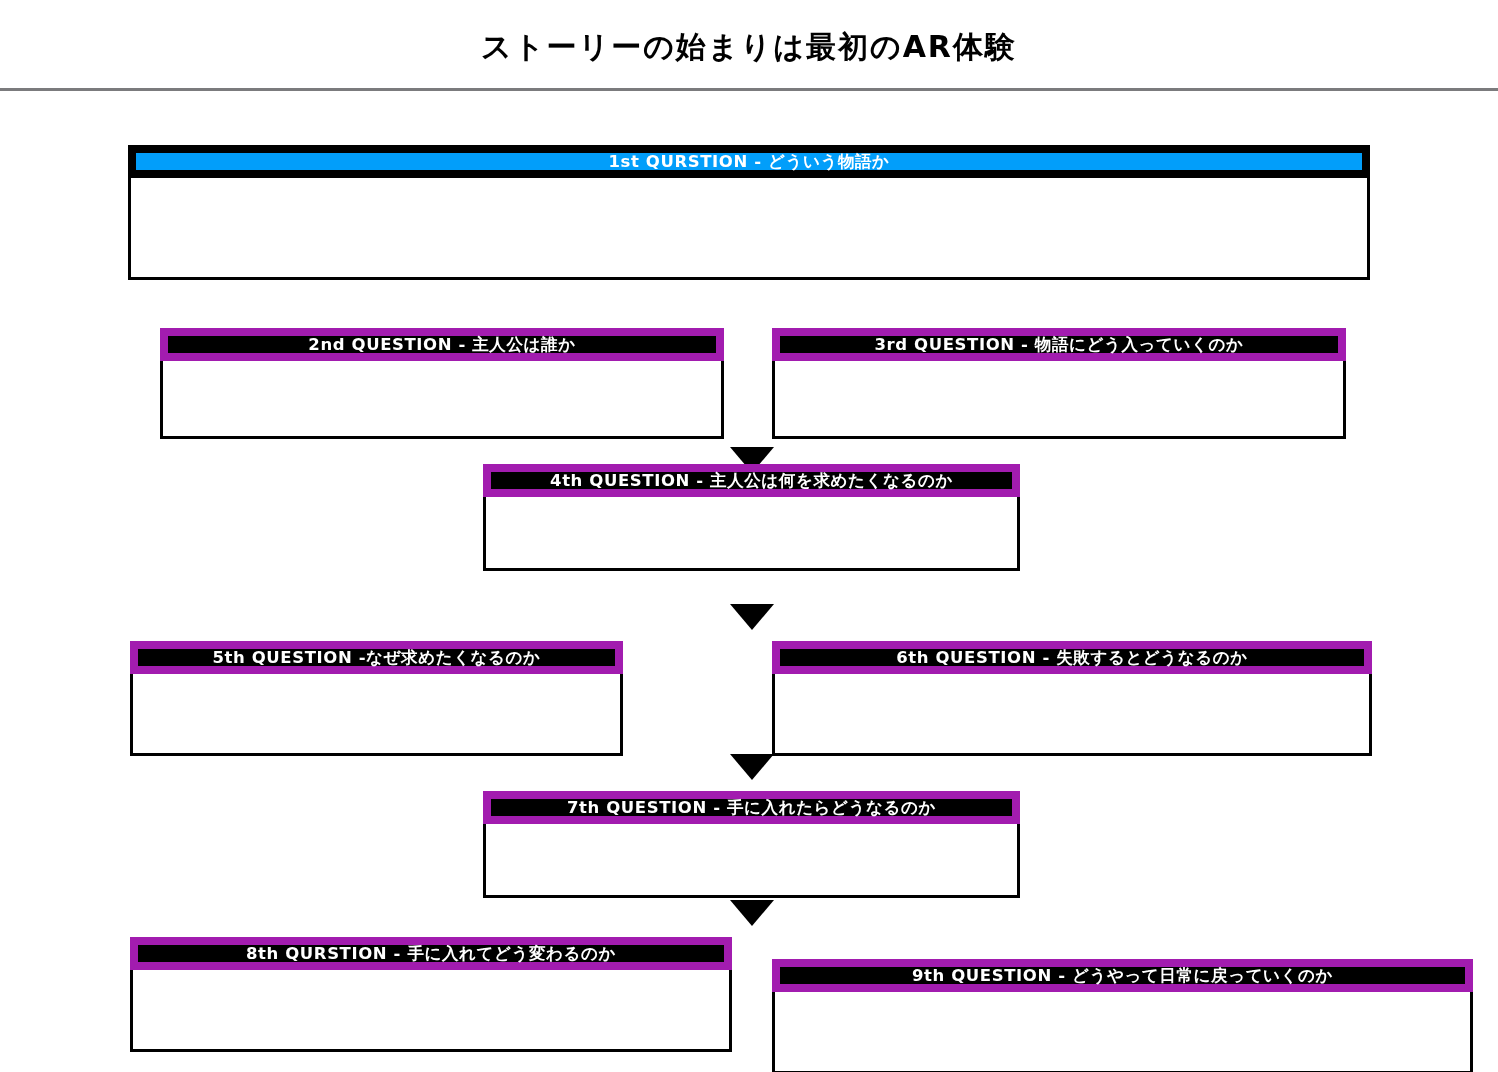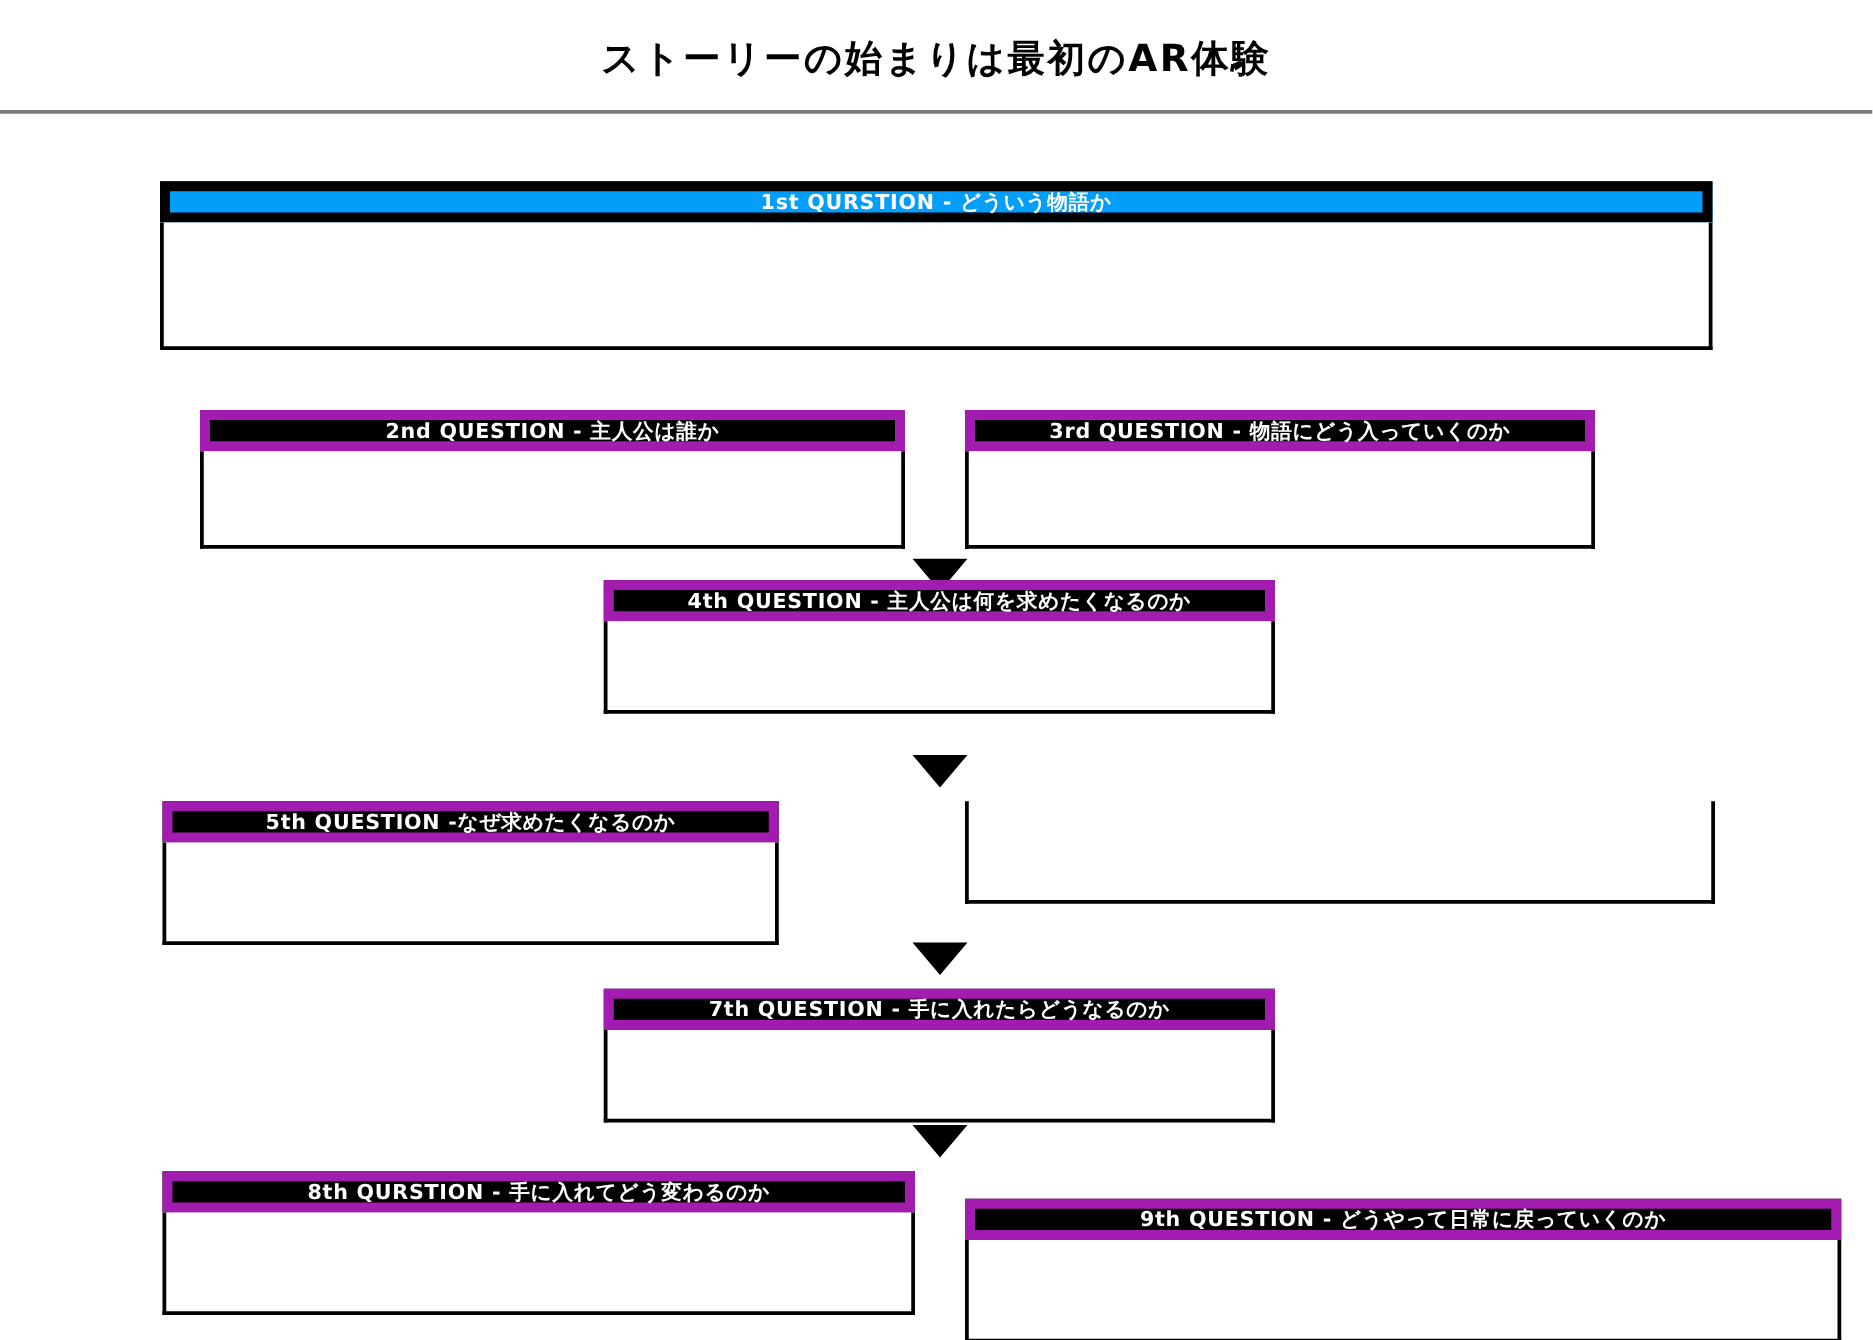--- a/index.html
+++ b/index.html
@@ -90,21 +90,21 @@
     border-top: 26px solid #000000;
   }
 
   
   #card-q1   { left: 128px;  top: 145px;  width: 1242px; }
   #card-q1 .card-body { height: 102px; }
 
   #card-q2   { left: 128px;  top: 328px;  width: 596px; padding-left: 32px; }
   #card-q2 .card-body { height: 78px; }
 
-  #card-q3   { left: 772px;  top: 328px;  width: 504px; }
+  #card-q3   { left: 772px;  top: 328px;  width: 574px; }
   #card-q3 .card-body { height: 78px; }
 
   #card-q4   { left: 483px;  top: 464px;  width: 537px; }
   #card-q4 .card-body { height: 74px; }
 
   #card-q5   { left: 130px;  top: 641px;  width: 493px; }
   #card-q5 .card-body { height: 82px; }
 
   #card-q6   { left: 772px;  top: 641px;  width: 600px; }
   #card-q6 .card-body { height: 82px; }
@@ -154,20 +154,21 @@
 </div>
 
 <div class="connector" id="conn-2"></div>
 
 <div class="card" id="card-q5">
   <div class="card-head">5th QUESTION -なぜ求めたくなるのか</div>
   <div class="card-body" contenteditable="true" style=""></div>
 </div>
 
 <div class="card" id="card-q6">
+  <div class="card-head">6th QUESTION - 失敗するとどうなるのか</div>
   <div class="card-body" contenteditable="true" style=""></div>
 </div>
 
 <div class="connector" id="conn-3"></div>
 
 <div class="card" id="card-q7">
   <div class="card-head">7th QUESTION - 手に入れたらどうなるのか</div>
   <div class="card-body" contenteditable="true" style=""></div>
 </div>
 

